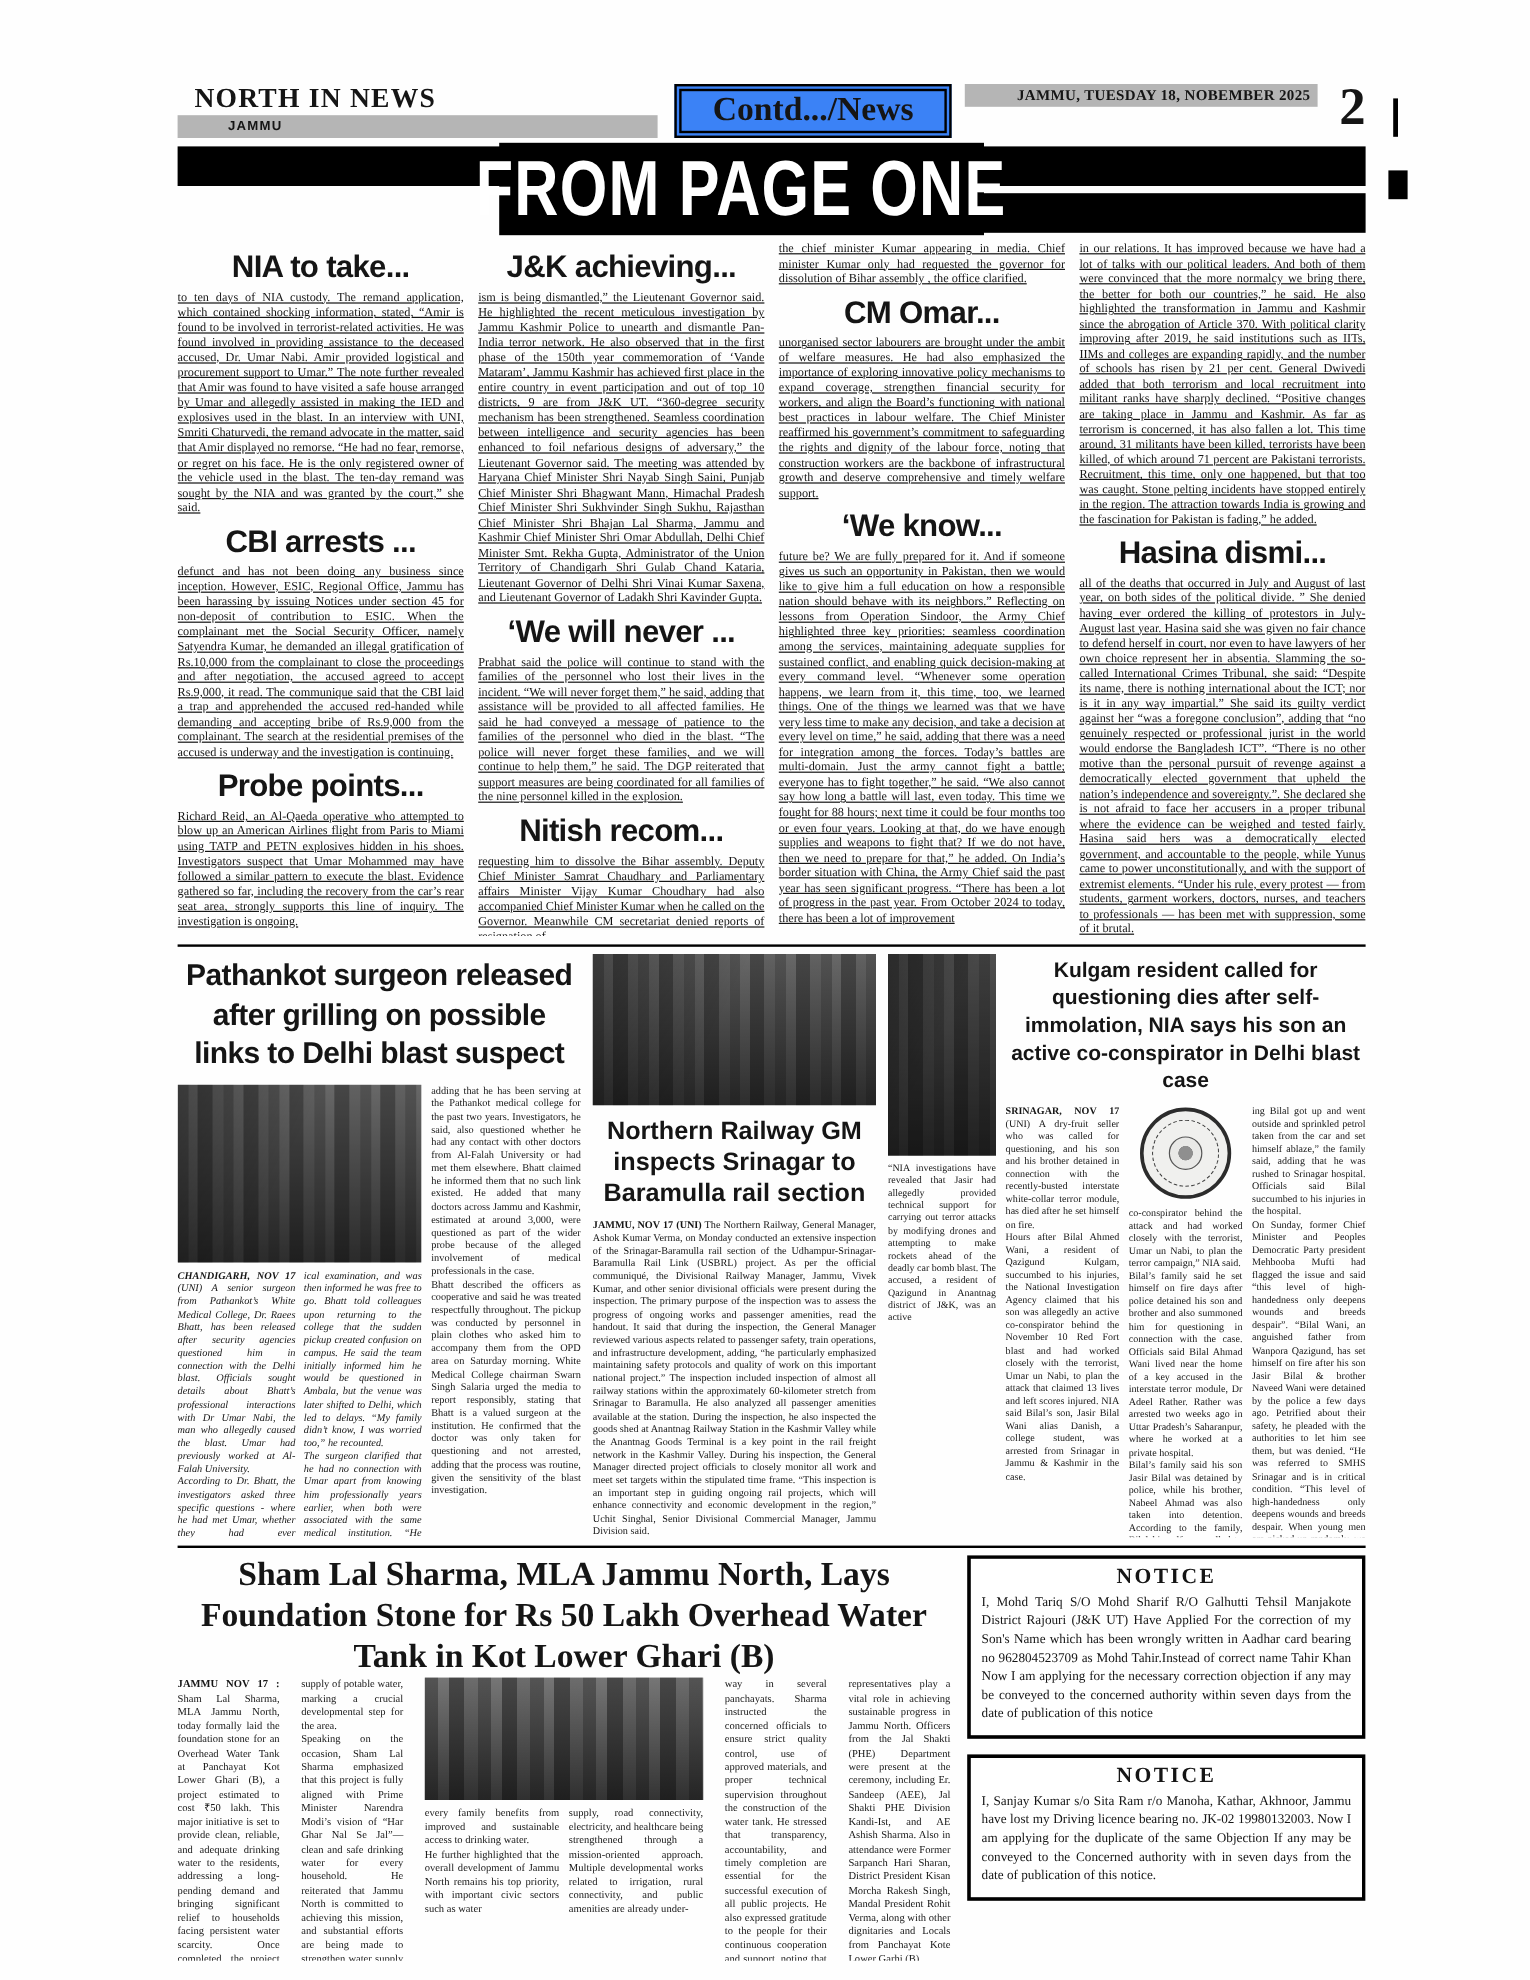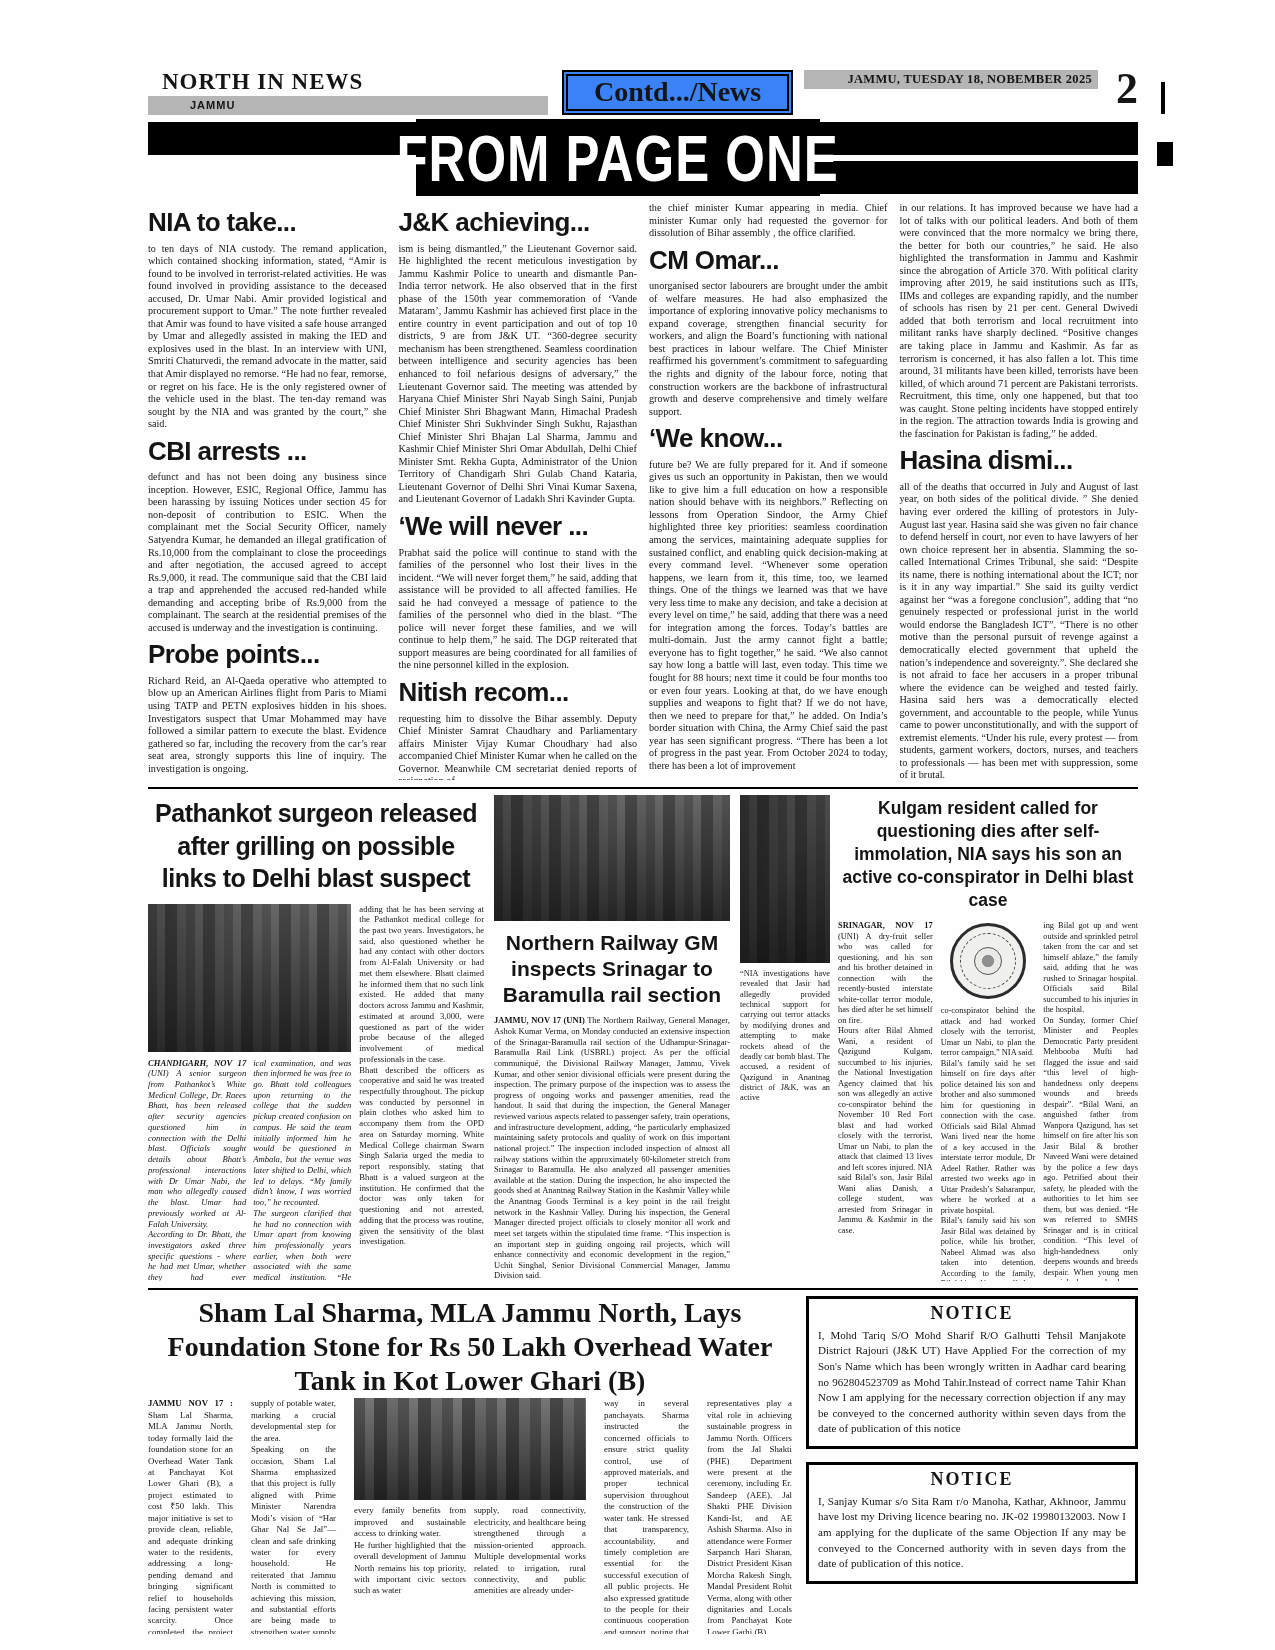--- a/index.html
+++ b/index.html
@@ -36,22 +36,22 @@
   }
   .edge-tick-top { position:absolute; right:110px; top:82px; width:4px; height:32px; background:#000; }
   .edge-tick-mid { position:absolute; right:102px; top:142px; width:16px; height:24px; background:#000; }
 
   
   .rule { border:0; border-top:2.5px solid #000; margin:7px 0 6px; }
 
   
   .top-grid { display:flex; gap:12px; height:578px; overflow:hidden; margin-top:8px; }
   .tcol { flex:1; min-width:0; }
-  .t-head { font:700 26px/1.02 "Liberation Sans", sans-serif; letter-spacing:-0.6px; margin:7px 0 7px; }
-  .t-body { font:400 10.2px/1.23 "Liberation Serif", serif; text-align:justify; white-space:pre-line; margin:0; }
+  .t-head { font:700 26px/1.02 "Liberation Sans", sans-serif; letter-spacing:-0.6px; margin:7px 0 7px;text-align:center; }
+  .t-body { font:400 10.2px/1.23 "Liberation Serif", serif; text-align:justify; white-space:pre-line; margin:0;text-decoration:underline; }
 
   
   .mid-band { display:flex; gap:10px; height:486px; overflow:hidden; }
   .mid-head { font-family:"Liberation Sans", sans-serif; font-weight:700; text-align:center; margin:0; }
   .mid-body { font:400 8.6px/1.25 "Liberation Serif", serif; text-align:justify; white-space:pre-line; margin:0; min-width:0; }
   .mid-body b { font-weight:700; }
 
   .pathankot { width:336px; flex:none; }
   .path-head { font-size:25px; line-height:1.3; letter-spacing:-0.5px; padding:2px 6px 0; }
   .path-flex { display:flex; gap:8px; margin-top:9px; }

